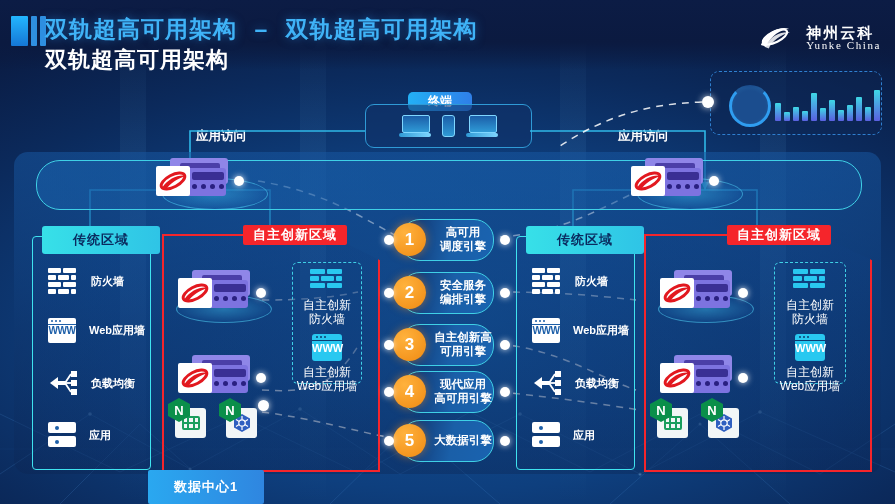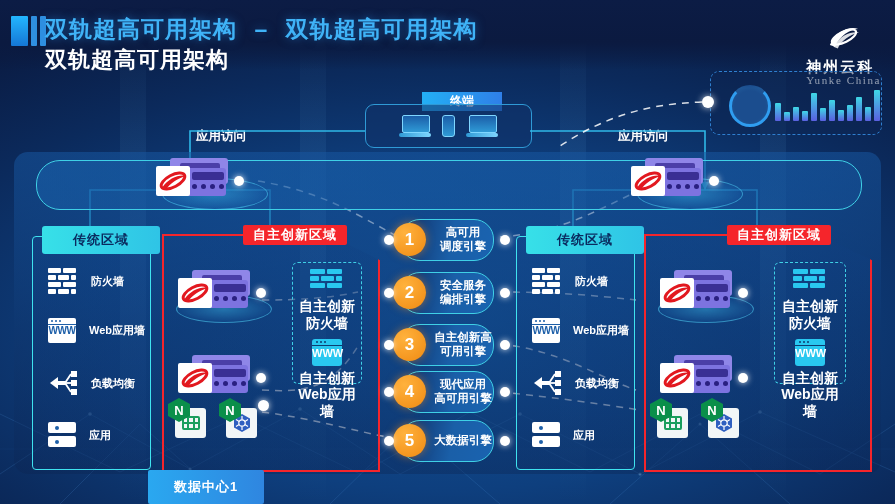--- a/index.html
+++ b/index.html
@@ -17,36 +17,36 @@
   .netmesh{position:absolute;left:0;right:0;bottom:0;height:150px;opacity:.55;pointer-events:none;}
   .hdr{position:absolute;left:0;top:0;width:895px;height:70px;background:linear-gradient(180deg,#0c1c45 0%,#0b1a40 60%,rgba(11,26,64,0) 100%);}
   .bars{position:absolute;left:11px;top:16px;display:flex;gap:3px;align-items:flex-start;}
   .bars i{display:block;width:6px;height:30px;background:#2aa8f0;border-radius:1px;}
   .bars i.b1{width:17px;background:linear-gradient(180deg,#23b6ff,#1577d6);}
   .bars i.b2{height:30px;background:#2f8fe0;}
   .bars i.b3{height:30px;background:#2f8fe0;}
   .t1{position:absolute;left:45px;top:14px;font-size:23px;font-weight:bold;color:#3fb3f7;letter-spacing:1px;white-space:nowrap;text-shadow:0 0 10px rgba(40,150,240,.5);}
   .t1 .dash{color:#3fb3f7;padding:0 10px;}
   .t2{position:absolute;left:45px;top:45px;font-size:22px;font-weight:bold;color:#fff;letter-spacing:1px;}
-  .logo{position:absolute;right:14px;top:22px;display:flex;align-items:center;gap:7px;flex-direction:column;}
+  .logo{position:absolute;right:14px;top:22px;display:flex;align-items:flex-end;gap:13px;}
   .logo .swirl{width:36px;height:30px;}
   .logo .ltxt{line-height:1.05;}
   .logo .lcn{font-size:15px;font-weight:bold;color:#fff;letter-spacing:2px;}
   .logo .len{font-size:11px;color:#fff;letter-spacing:1.6px;font-family:"Liberation Serif",serif;}
 
   
   .bigdata{position:absolute;left:710px;top:71px;width:170px;height:62px;border:1.6px dashed #2f7fd0;border-radius:9px;background:rgba(14,37,82,.45);}
   .bd-dot{position:absolute;left:702px;top:96px;width:12px;height:12px;border-radius:50%;background:#fff;box-shadow:0 0 7px rgba(255,255,255,.8);}
   .bd-ring{position:absolute;left:18px;top:13px;width:36px;height:36px;border-radius:50%;border:3px solid #2f9df0;border-top-color:transparent;background:radial-gradient(circle,#1b4d8e 60%,#23619f 100%);}
   .bd-bars{position:absolute;left:64px;bottom:13px;height:38px;display:flex;align-items:flex-end;gap:3px;}
   .bd-bars i{display:block;width:6px;border-radius:1px;background:linear-gradient(180deg,#3ed8e6,#5a5fe0);}
 
   
   .term{position:absolute;left:365px;top:104px;width:165px;height:42px;border:1.4px solid #2f9ad6;border-radius:9px;background:rgba(16,50,104,.55);display:flex;align-items:center;justify-content:center;gap:11px;}
-  .term-badge{position:absolute;left:408px;top:92px;width:80px;height:19px;border-radius:0;background:linear-gradient(90deg,#23b0f5,#2f7fe8);display:flex;align-items:center;justify-content:center;font-size:12px;font-weight:bold;color:#fff;margin-left:14px;}
+  .term-badge{position:absolute;left:408px;top:92px;width:64px;height:19px;border-radius:5px;background:linear-gradient(90deg,#23b0f5,#2f7fe8);display:flex;align-items:center;justify-content:center;font-size:12px;font-weight:bold;color:#fff;}
   .lapt{width:32px;height:22px;position:relative;}
   .lapt .scr{position:absolute;left:3px;top:0;width:26px;height:16px;border:1.8px solid #7fd6ff;border-radius:2px;background:linear-gradient(180deg,#1b5ea8,#2f9ad6);}
   .lapt .base{position:absolute;left:0;bottom:0;width:32px;height:4px;border-radius:2px;background:linear-gradient(90deg,#2f9ad6,#7fd6ff);}
   .phone{width:11px;height:20px;border:1.8px solid #7fd6ff;border-radius:3px;background:linear-gradient(180deg,#1b5ea8,#2f9ad6);}
 
   .accessL{position:absolute;left:196px;top:128px;font-size:12.5px;font-weight:bold;color:#fff;}
   .accessR{position:absolute;left:618px;top:128px;font-size:12.5px;font-weight:bold;color:#fff;}
 
   
   .panel{position:absolute;left:14px;top:152px;width:867px;height:322px;border-radius:14px;
@@ -98,21 +98,21 @@
   .adc .front{position:absolute;left:0;top:10px;width:66px;height:28px;border-radius:3px;background:#7d73e0;}
   .adc .card{position:absolute;left:-4px;top:8px;width:34px;height:30px;background:#fff;border-radius:2px;}
   .adc .fbar{position:absolute;left:32px;top:14px;width:32px;height:8px;border-radius:2px;background:#3a2f94;}
   .adc .leds{position:absolute;left:32px;top:26px;display:flex;gap:4px;}
   .adc .leds s{display:block;width:5px;height:5px;border-radius:50%;background:#2a2080;}
   .adc .dot{position:absolute;right:-10px;top:18px;width:10px;height:10px;border-radius:50%;background:#fff;box-shadow:0 0 6px rgba(255,255,255,.9);}
   .pedestal{position:absolute;width:104px;height:30px;border-radius:50%;background:radial-gradient(ellipse at 50% 50%,rgba(60,180,230,.45),rgba(30,110,190,.12) 70%,transparent 72%);border:1.5px solid rgba(80,210,245,.55);}
 
   
   .subbox{position:absolute;border:1.4px dashed #3fd0e6;border-radius:6px;background:rgba(16,62,128,.25);}
-  .subl{font-size:14px;font-weight:bold;color:#fff;text-align:center;line-height:1.2;}
+  .subl{font-size:12px;font-weight:normal;color:#fff;text-align:center;line-height:1.2;}
   .cyanbrickwrap{position:relative;width:34px;height:24px;margin:0 auto;}
   .cyanbrick{position:absolute;background:#29c8f0;border-radius:1px;}
   .cyanwaf{width:30px;height:27px;border-radius:3px;background:#29c8f0;position:relative;margin:0 auto;}
   .cyanwaf .tb{position:absolute;left:0;right:0;top:0;height:6px;border-bottom:1px solid #0d3d70;}
   .cyanwaf .dots{position:absolute;left:4px;top:2px;display:flex;gap:2px;}
   .cyanwaf .dots s{width:2px;height:2px;border-radius:50%;background:#0d3d70;display:block;}
   .cyanwaf .w{position:absolute;left:0;right:0;top:9px;text-align:center;font-size:11px;font-weight:bold;color:#fff;line-height:1;}
 
   
   .stack{position:absolute;display:flex;gap:17px;}

